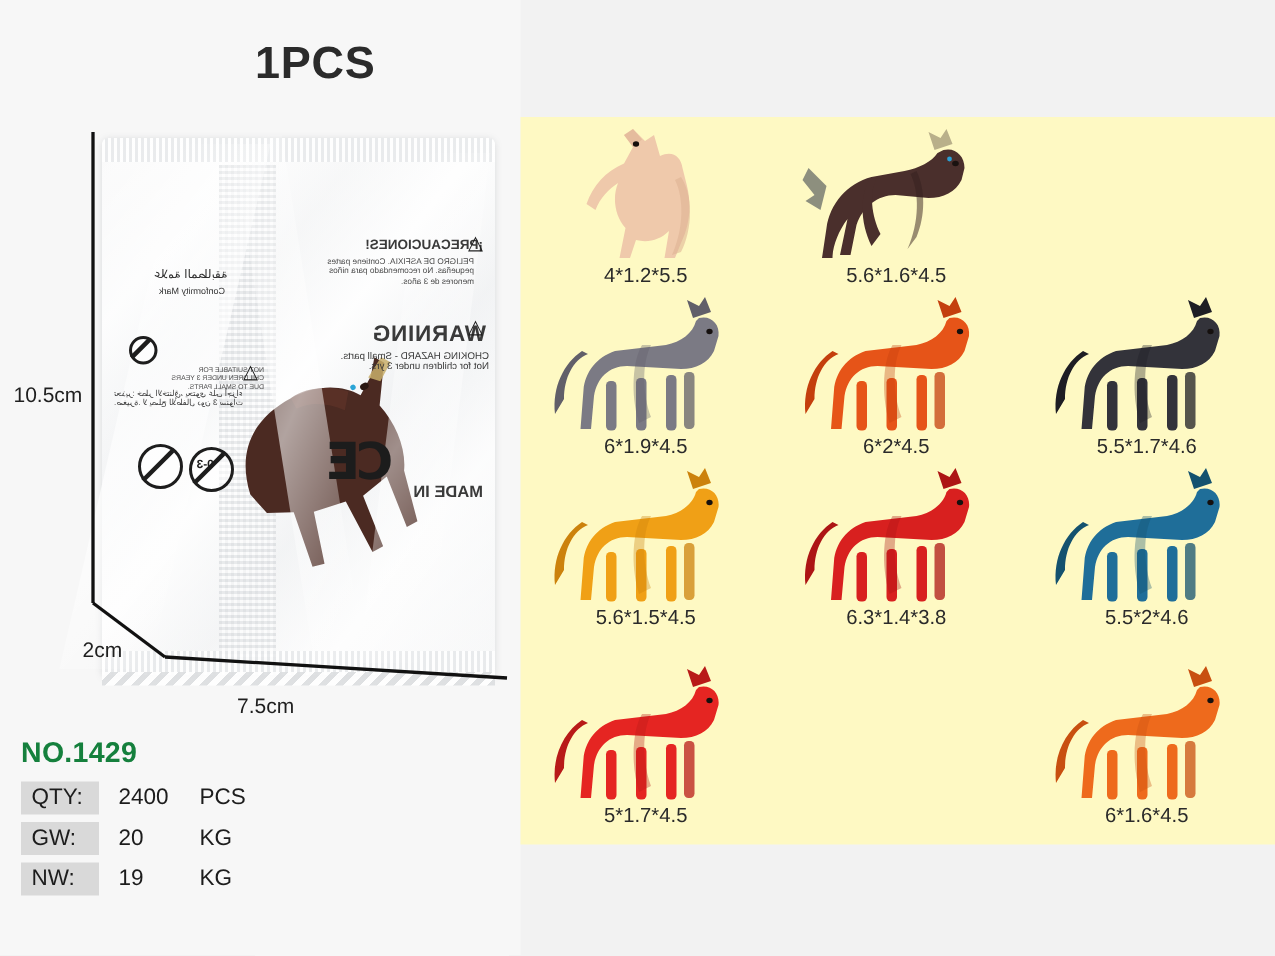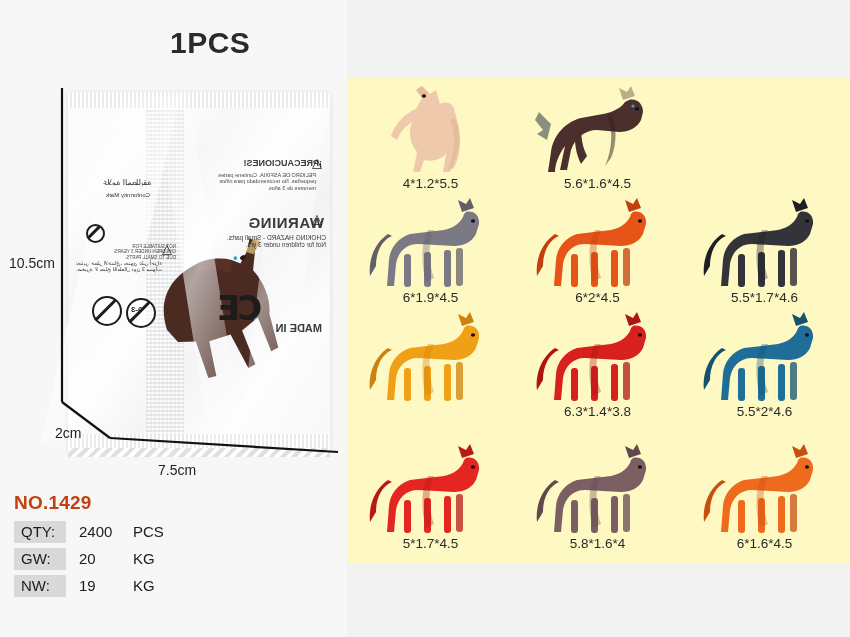--- a/index.html
+++ b/index.html
@@ -179,21 +179,21 @@
 
   
   #info-block {
     position: absolute;
     left: 14px; top: 492px;
     width: 250px;
   }
   #product-no {
     font-size: 19px;
     font-weight: bold;
-    color: #c2410c;
+    color: #15803d;
     margin-bottom: 7px;
     letter-spacing: .2px;
   }
   .info-row {
     display: flex;
     align-items: center;
     margin-bottom: 6px;
     height: 21px;
   }
   .info-key {
@@ -483,20 +483,21 @@
         <rect x="58" y="60" width="7" height="35" rx="3" fill="#f0a016"></rect>
         <rect x="78" y="58" width="7" height="37" rx="3" fill="#f0a016"></rect>
         <rect x="90" y="56" width="7" height="38" rx="3" fill="#cc820c" opacity=".75"></rect>
         <path d="M68 38 C62 50 62 70 68 86 L60 90 C54 70 56 48 62 38 Z" fill="#cc820c" opacity=".35"></path>
         <path d="M26 44 C16 48 10 60 10 74 L4 84 C2 66 10 50 22 42 Z" fill="#cc820c"></path>
         <path d="M96 20 L92 8 L100 12 L104 6 L108 16 Z" fill="#cc820c"></path>
         <ellipse cx="107" cy="29" rx="2.1" ry="1.8" fill="#15100e"></ellipse>
       </g>
           </svg>
         </div>
+        <div class="size-label">5.6*1.5*4.5</div>
       </div>
       <div class="cell cell-1">
         <div class="fig-holder">
           <svg viewBox="0 0 130 100" width="132" height="100">
       <g>
         <path d="M100 20 C108 18 114 24 113 32 L110 42 C106 50 98 54 88 54
                  L50 52 C38 52 30 60 28 72 L26 94 L19 94 L21 70
                  L36 68 L38 94 L31 94
                  M0 0 Z" fill="none"></path>
         <path d="M100 20 C108 18 114 24 113 32 L110 42 C106 50 98 54 88 54
@@ -558,44 +559,20 @@
         <rect x="90" y="56" width="7" height="38" rx="3" fill="#b81a18" opacity=".75"></rect>
         <path d="M68 38 C62 50 62 70 68 86 L60 90 C54 70 56 48 62 38 Z" fill="#b81a18" opacity=".35"></path>
         <path d="M26 44 C16 48 10 60 10 74 L4 84 C2 66 10 50 22 42 Z" fill="#b81a18"></path>
         <path d="M96 20 L92 8 L100 12 L104 6 L108 16 Z" fill="#b81a18"></path>
         <ellipse cx="107" cy="29" rx="2.1" ry="1.8" fill="#15100e"></ellipse>
       </g>
           </svg>
         </div>
         <div class="size-label">5*1.7*4.5</div>
       </div>
-      <div class="cell cell-1">
-        <div class="fig-holder">
-          <svg viewBox="0 0 130 100" width="132" height="100">
-      <g>
-        <path d="M100 20 C108 18 114 24 113 32 L110 42 C106 50 98 54 88 54
-                 L50 52 C38 52 30 60 28 72 L26 94 L19 94 L21 70
-                 L36 68 L38 94 L31 94
-                 M0 0 Z" fill="none"></path>
-        <path d="M100 20 C108 18 114 24 113 32 L110 42 C106 50 98 54 88 54
-                 L52 52 C40 52 32 60 30 72 L28 94 L21 94 L23 68
-                 C24 56 32 46 44 42 L78 38 C88 36 96 30 98 22 Z" fill="#7b5f63"></path>
-        <rect x="38" y="62" width="7" height="33" rx="3" fill="#7b5f63"></rect>
-        <rect x="58" y="60" width="7" height="35" rx="3" fill="#7b5f63"></rect>
-        <rect x="78" y="58" width="7" height="37" rx="3" fill="#7b5f63"></rect>
-        <rect x="90" y="56" width="7" height="38" rx="3" fill="#62484c" opacity=".75"></rect>
-        <path d="M68 38 C62 50 62 70 68 86 L60 90 C54 70 56 48 62 38 Z" fill="#62484c" opacity=".35"></path>
-        <path d="M26 44 C16 48 10 60 10 74 L4 84 C2 66 10 50 22 42 Z" fill="#62484c"></path>
-        <path d="M96 20 L92 8 L100 12 L104 6 L108 16 Z" fill="#62484c"></path>
-        <ellipse cx="107" cy="29" rx="2.1" ry="1.8" fill="#15100e"></ellipse>
-      </g>
-          </svg>
-        </div>
-        <div class="size-label">5.8*1.6*4</div>
-      </div>
       <div class="cell cell-2">
         <div class="fig-holder">
           <svg viewBox="0 0 130 100" width="132" height="100">
       <g>
         <path d="M100 20 C108 18 114 24 113 32 L110 42 C106 50 98 54 88 54
                  L50 52 C38 52 30 60 28 72 L26 94 L19 94 L21 70
                  L36 68 L38 94 L31 94
                  M0 0 Z" fill="none"></path>
         <path d="M100 20 C108 18 114 24 113 32 L110 42 C106 50 98 54 88 54
                  L52 52 C40 52 32 60 30 72 L28 94 L21 94 L23 68

